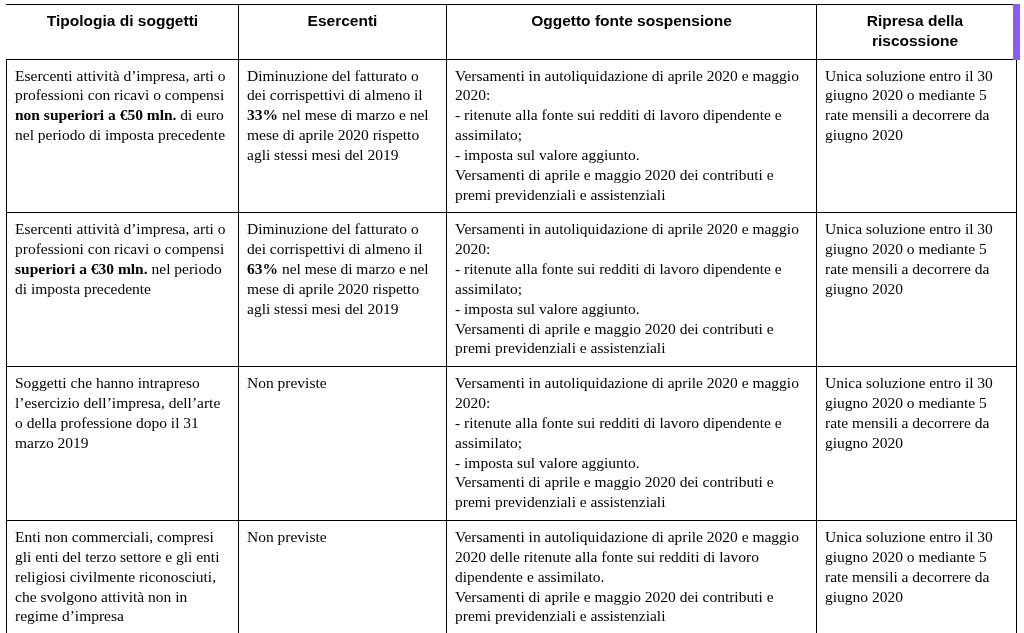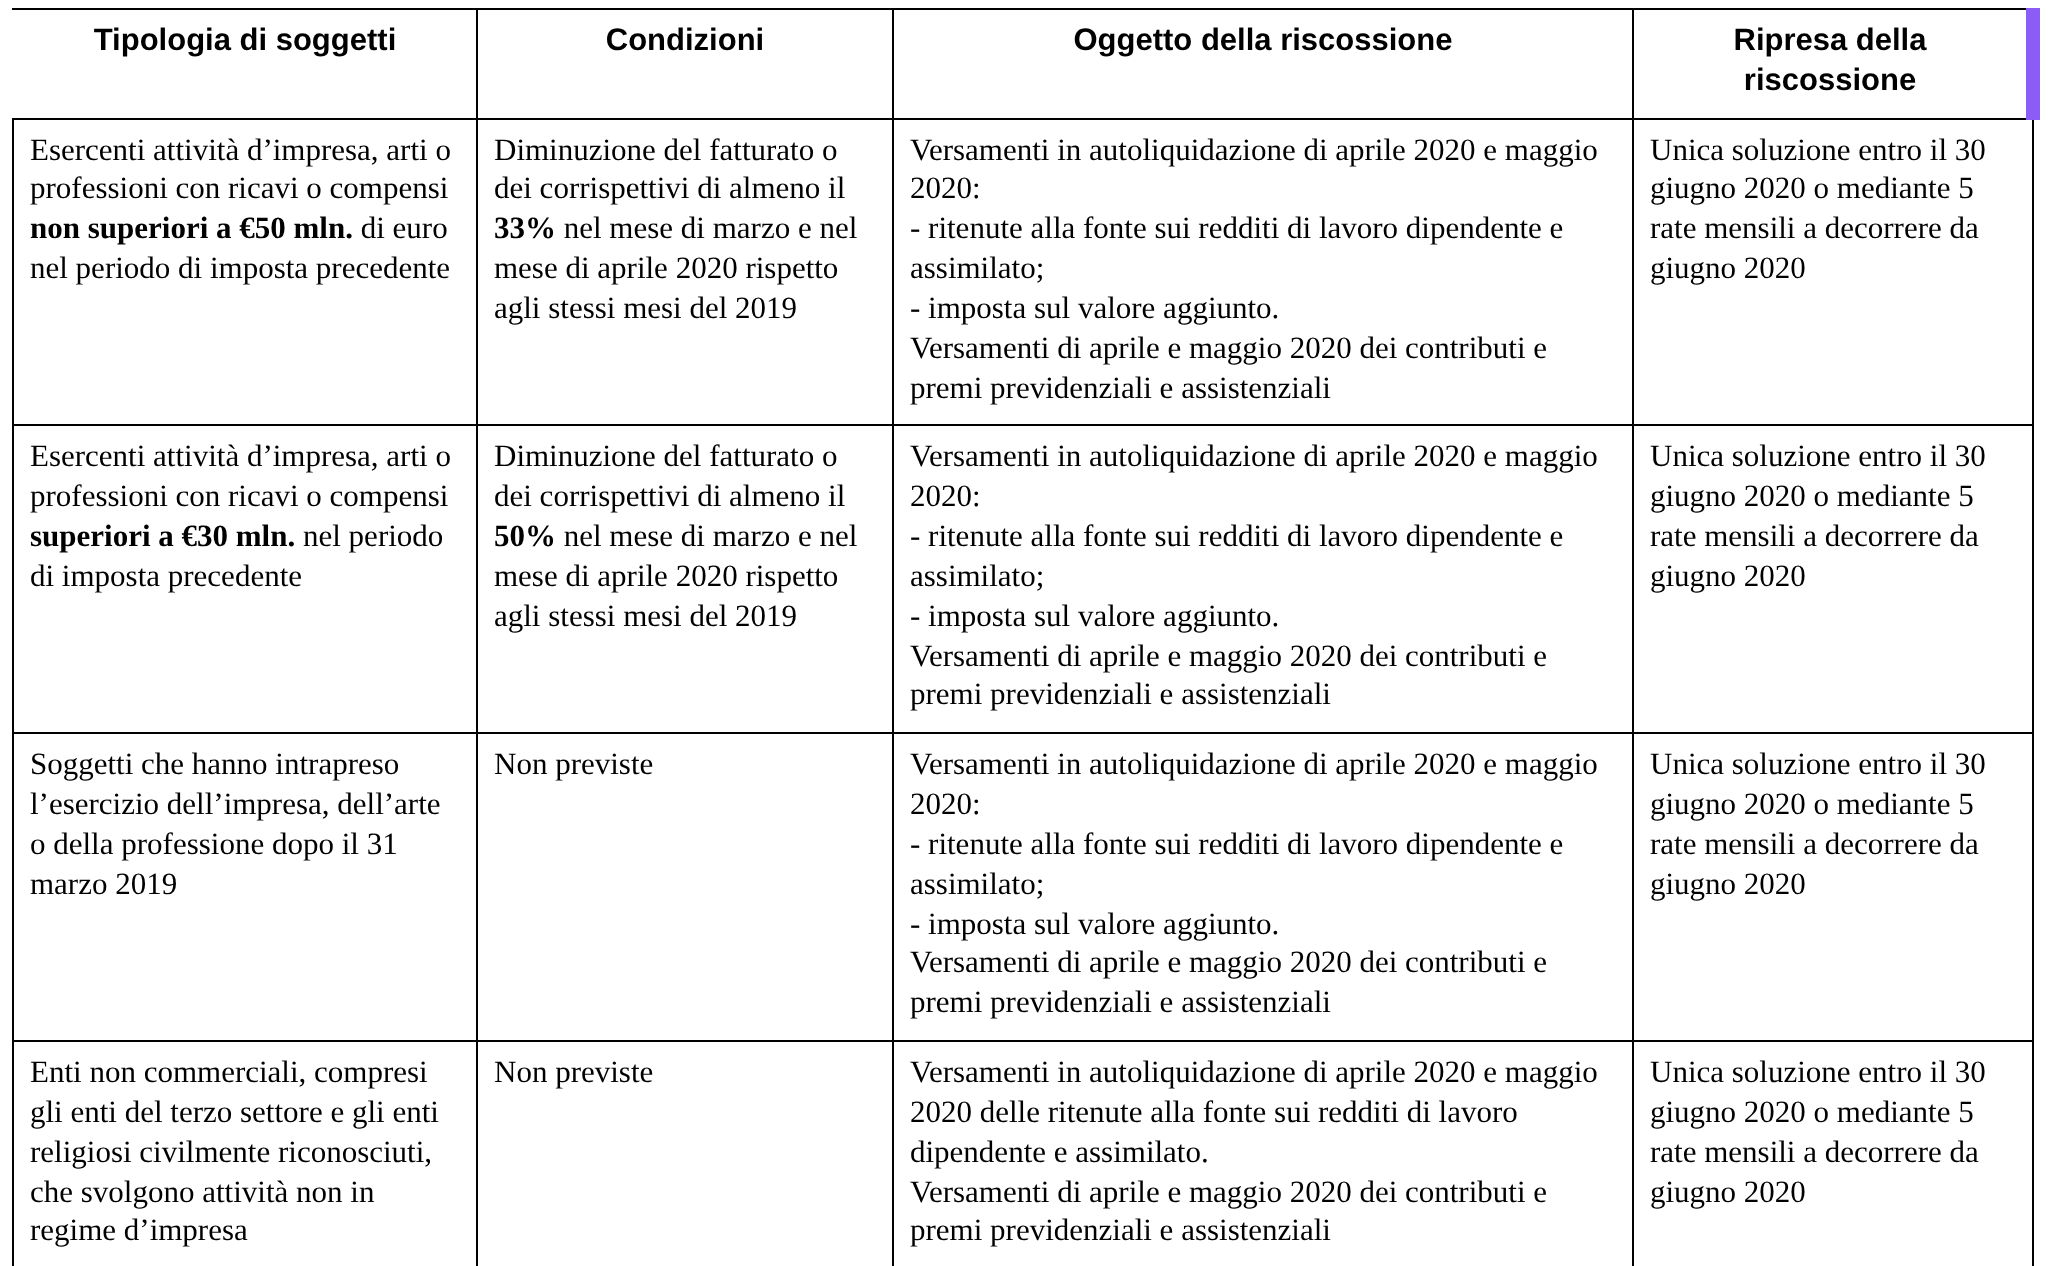--- a/index.html
+++ b/index.html
@@ -64,22 +64,22 @@
   <table class="main">
     <colgroup>
       <col class="col1">
         <col class="col2">
         <col class="col3">
         <col class="col4">
     </colgroup>
     <thead>
       <tr>
         <th class="first">Tipologia di soggetti</th>
-        <th>Condizioni</th>
-        <th>Oggetto della riscossione</th>
+        <th>Esercenti</th>
+        <th>Oggetto fonte sospensione</th>
         <th class="last">Ripresa della riscossione</th>
       </tr>
     </thead>
     <tbody>
       <tr>
         <td>
           <p><span>Esercenti attività d’impresa, arti o professioni con ricavi o compensi </span><b>non superiori a €50 mln.</b><span> di euro nel periodo di imposta precedente</span></p>
         </td>
         <td>
           <p><span>Diminuzione del fatturato o dei corrispettivi di almeno il </span><b>33%</b><span> nel mese di marzo e nel mese di aprile 2020 rispetto agli stessi mesi del 2019</span></p>
@@ -92,21 +92,21 @@
         </td>
         <td>
           <p class="cellbody">Unica soluzione entro il 30 giugno 2020 o mediante 5 rate mensili a decorrere da giugno 2020</p>
         </td>
       </tr>
       <tr>
         <td>
           <p><span>Esercenti attività d’impresa, arti o professioni con ricavi o compensi </span><b>superiori a €30 mln.</b><span> nel periodo di imposta precedente</span></p>
         </td>
         <td>
-          <p><span>Diminuzione del fatturato o dei corrispettivi di almeno il </span><b>50%</b><span> nel mese di marzo e nel mese di aprile 2020 rispetto agli stessi mesi del 2019</span></p>
+          <p><span>Diminuzione del fatturato o dei corrispettivi di almeno il </span><b>63%</b><span> nel mese di marzo e nel mese di aprile 2020 rispetto agli stessi mesi del 2019</span></p>
         </td>
         <td>
           <p class="cellbody">Versamenti in autoliquidazione di aprile 2020 e maggio 2020:
 - ritenute alla fonte sui redditi di lavoro dipendente e assimilato;
 - imposta sul valore aggiunto.
 Versamenti di aprile e maggio 2020 dei contributi e premi previdenziali e assistenziali</p>
         </td>
         <td>
           <p class="cellbody">Unica soluzione entro il 30 giugno 2020 o mediante 5 rate mensili a decorrere da giugno 2020</p>
         </td>

